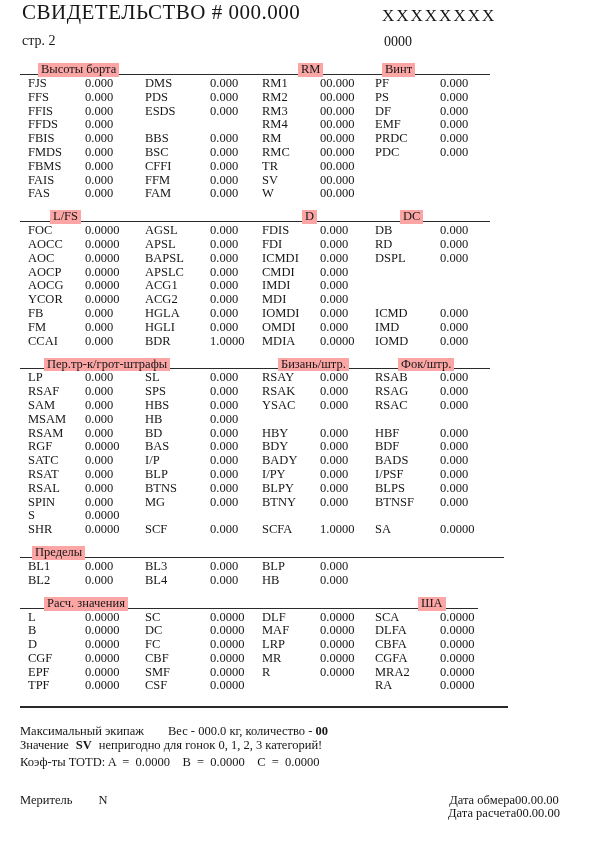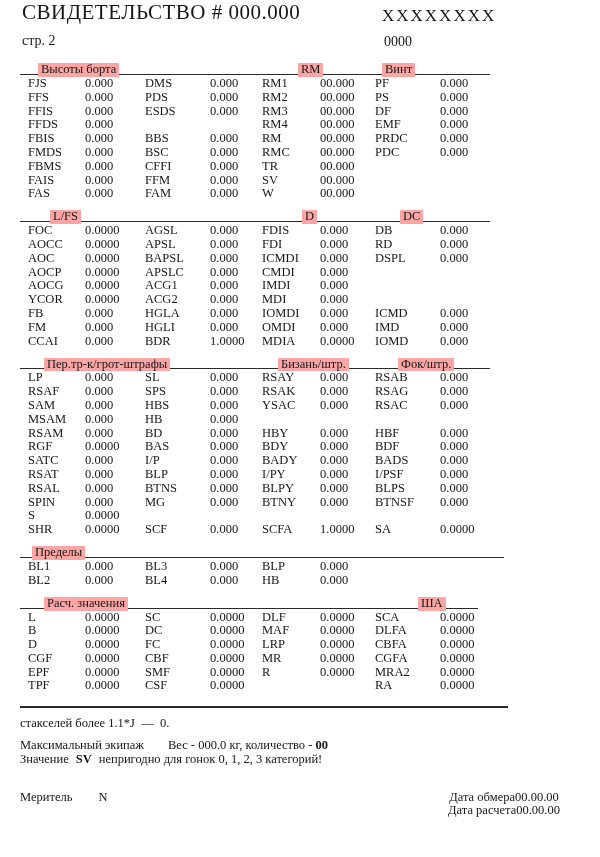--- a/index.html
+++ b/index.html
@@ -480,32 +480,32 @@
             <span class="cell">RA</span>
             <span class="cell">0.0000</span>
           </div>
         </div>
       </div>
     </div>
 
   <div class="rule"></div>
 
   <div class="ft ft-line1">
-    <span class="ft">стакселей более 1.1*J  —  0.</span>
   </div>
 
   <div class="ft ft-crew">
     <span>Максимальный экипаж</span>
     <span><span class="ft">Вес - 000.0 кг, количество -</span> <span class="bold">00</span></span>
   </div>
   <div class="ft ft-sv">
     <span>Значение</span>
     <span class="bold">SV</span>
     <span>непригодно для гонок 0, 1, 2, 3 категорий!</span>
   </div>
+  <div class="ft ft-coef">Коэф-ты TOTD: A  =  0.0000    B  =  0.0000    C  =  0.0000</div>
 
   <div class="measurer-row">
     <div class="measurer-left">
       <span>Меритель</span>
       <span>N</span>
     </div>
     <div class="dates">
       <div class="date-row">
         <span>Дата обмера</span>
         <span>00.00.00</span>

